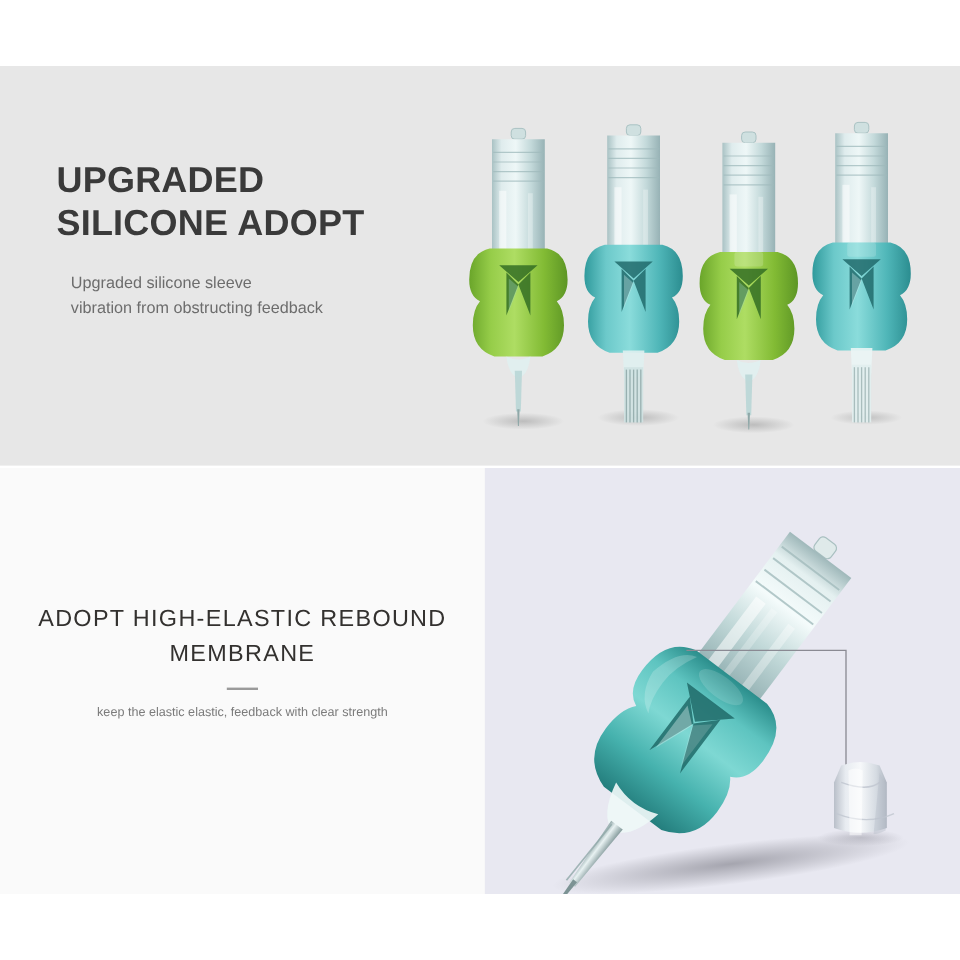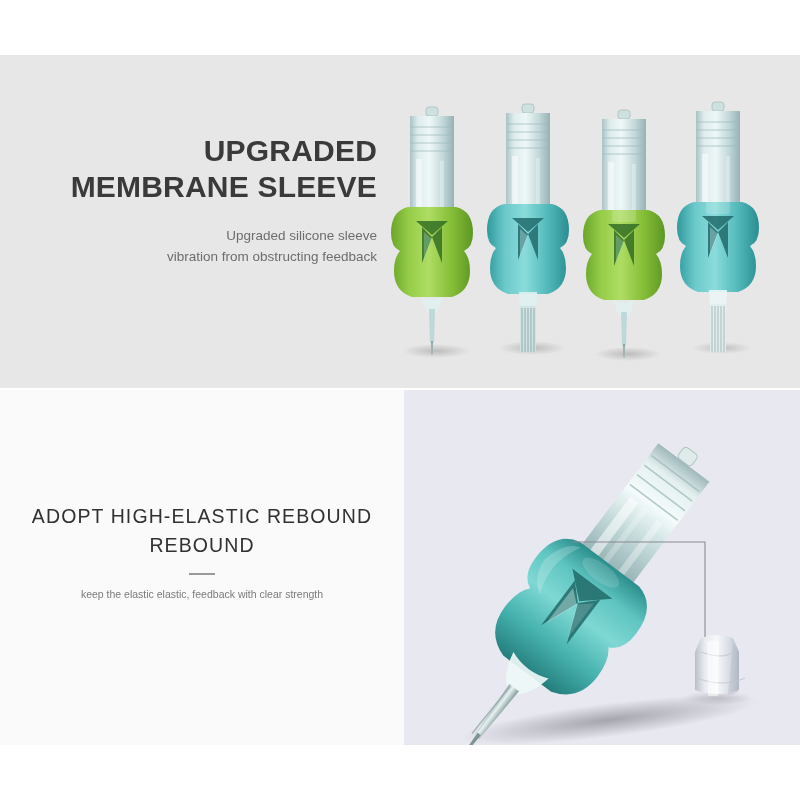--- a/index.html
+++ b/index.html
@@ -11,21 +11,21 @@
   }
   .page { position: relative; width: 800px; height: 800px; background: #ffffff; }
 
   
   .section-top {
     position: absolute; left: 0; top: 55px;
     width: 800px; height: 333px;
     background: #e7e7e7;
     overflow: hidden;
   }
-  .top-copy { position: absolute; left: 47px; top: 78px; width: 330px; text-align: right; }
+  .top-copy { position: absolute; left: 47px; top: 78px; width: 330px; }
   .head-1 {
     font-size: 30px; font-weight: bold; color: #3a3a3a;
     line-height: 1.2; letter-spacing: 0.2px;
   }
   .top-body {
     margin-top: 21px;
     font-size: 13.5px; color: #6d6d6d; line-height: 1.52; margin-left: 12px;
   }
 
   
@@ -75,21 +75,21 @@
 </head>
 <body>
 
 <div class="page">
 
   <div class="section-top">
 
     <div class="top-copy">
       <div class="head-1">
         <div>UPGRADED</div>
-        <div>MEMBRANE SLEEVE</div>
+        <div>SILICONE ADOPT</div>
       </div>
       <div class="top-body">
         <div>Upgraded silicone sleeve</div>
         <div>vibration from obstructing feedback</div>
       </div>
     </div>
 
     <div class="cart-row">
 
       <div class="cart c1">
@@ -276,21 +276,21 @@
 
     </div>
   </div>
 
   <div class="section-bottom">
 
     <div class="pane-left">
       <div class="bottom-copy">
         <div class="head-2">
           <div>ADOPT HIGH-ELASTIC REBOUND</div>
-          <div>REBOUND</div>
+          <div>MEMBRANE</div>
         </div>
         <div class="rule"></div>
         <div class="sub-2">keep the elastic elastic, feedback with clear strength</div>
       </div>
     </div>
 
     <div class="pane-right">
 
       <div class="hero">
         <svg viewBox="0 0 406 345" width="406" height="345">

